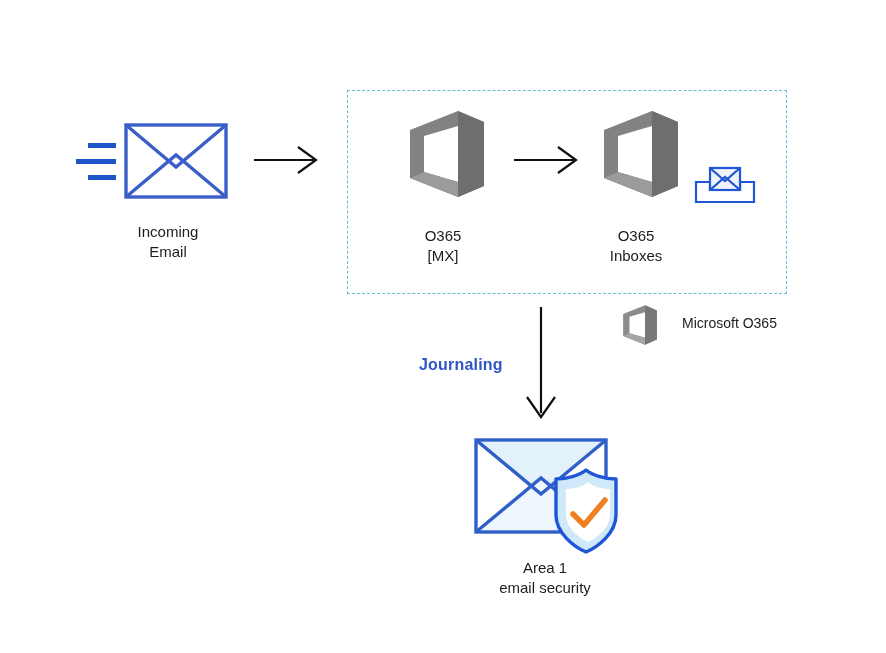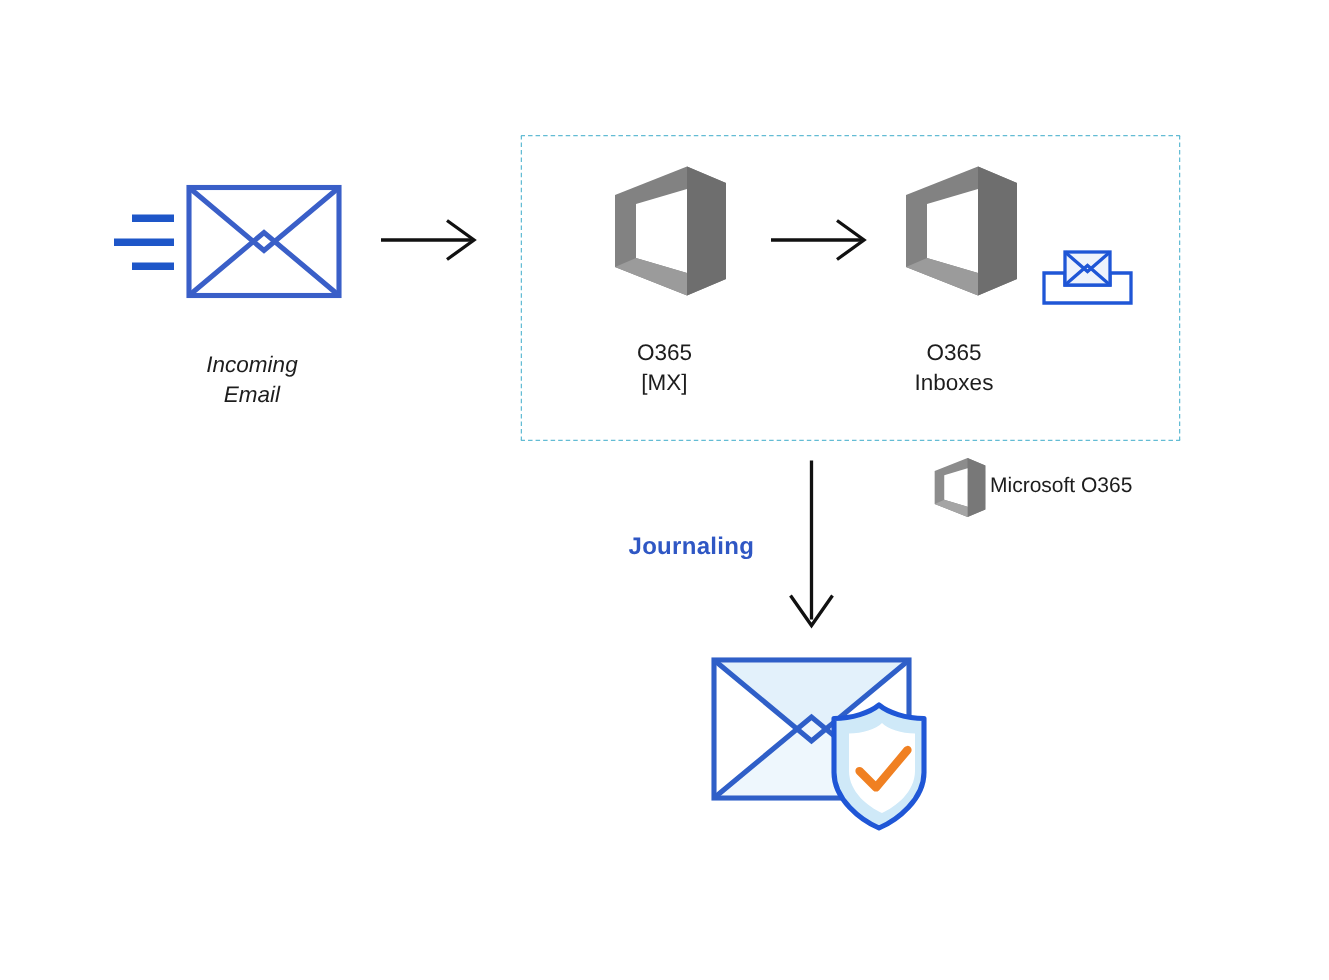--- a/index.html
+++ b/index.html
@@ -63,21 +63,21 @@
 
       <rect x="18" y="28" width="28" height="5" fill="#1e56c8"></rect>
       <rect x="6" y="44" width="40" height="5" fill="#1e56c8"></rect>
       <rect x="18" y="60" width="28" height="5" fill="#1e56c8"></rect>
 
       <rect x="56" y="10" width="100" height="72" fill="none" stroke="#3a5fc8" stroke-width="3.4"></rect>
       <path d="M56,10 L106,52 L156,10" fill="none" stroke="#3a5fc8" stroke-width="3.4" stroke-linejoin="miter"></path>
       <path d="M56,82 L106,40 L156,82" fill="none" stroke="#3a5fc8" stroke-width="3.4" stroke-linejoin="miter"></path>
     </svg>
   </div>
-  <div class="caption" style="left:88px; top:234px; width:160px;font-style:italic;">Incoming
+  <div class="caption" style="left:88px; top:222px; width:160px;">Incoming
 Email</div>
 
   <div class="abs" style="left:252px; top:142px;">
     <svg width="72" height="36" viewBox="0 0 72 36">
       <line x1="2" y1="18" x2="62" y2="18" stroke="#111111" stroke-width="2.2"></line>
       <polyline points="46,5 64,18 46,31" fill="none" stroke="#111111" stroke-width="2.2" stroke-linecap="butt" stroke-linejoin="miter"></polyline>
     </svg>
   </div>
 
   <div class="abs" style="left:404px; top:108px;">
@@ -121,21 +121,21 @@
   </div>
 
   <div class="abs" style="left:620px; top:304px;">
     <svg width="40" height="42" viewBox="0 0 86 92">
       <path d="M6,22 L54,3 L80,14 L80,78 L54,89 L6,70 Z" fill="#8c8c8c"></path>
       <path d="M54,3 L80,14 L80,78 L54,89 Z" fill="#787878"></path>
       <path d="M20,28 L54,18 L54,74 L20,64 Z" fill="#ffffff"></path>
       <path d="M6,70 L54,89 L54,74 L20,64 Z" fill="#a5a5a5"></path>
     </svg>
   </div>
-  <div class="legend-label" style="left:660px; top:315px;">Microsoft O365</div>
+  <div class="legend-label" style="left:682px; top:315px;">Microsoft O365</div>
 
   <div class="abs" style="left:520px; top:305px;">
     <svg width="44" height="118" viewBox="0 0 44 118">
       <line x1="21" y1="2" x2="21" y2="108" stroke="#111111" stroke-width="2.2"></line>
       <polyline points="7,92 21,112 35,92" fill="none" stroke="#111111" stroke-width="2.2" stroke-linecap="butt" stroke-linejoin="miter"></polyline>
     </svg>
   </div>
   <div class="journal-label" style="left:419px; top:356px;text-align:center;">Journaling</div>
 
   <div class="abs" style="left:468px; top:432px;">
@@ -152,14 +152,16 @@
       <path d="M116,42 C128,42 140,38 146,33 C152,38 164,42 176,42
                L176,78 C176,96 158,110 146,115
                C134,110 116,96 116,78 Z" transform="translate(-28,5)" fill="#cfe9f8" stroke="#1f56d6" stroke-width="3.4" stroke-linejoin="round"></path>
       <path d="M126,52 C135,52 144,49 148,45 C152,49 161,52 170,52
                L170,77 C170,91 157,101 148,105
                C139,101 126,91 126,77 Z" transform="translate(-28,5)" fill="#ffffff" stroke="none"></path>
 
       <polyline points="105,82 116,93 137,68" fill="none" stroke="#f08022" stroke-width="5.5" stroke-linecap="round" stroke-linejoin="round"></polyline>
     </svg>
   </div>
+  <div class="caption" style="left:465px; top:558px; width:160px;">Area 1
+email security</div>
 
 </div>
 
 </body></html>

